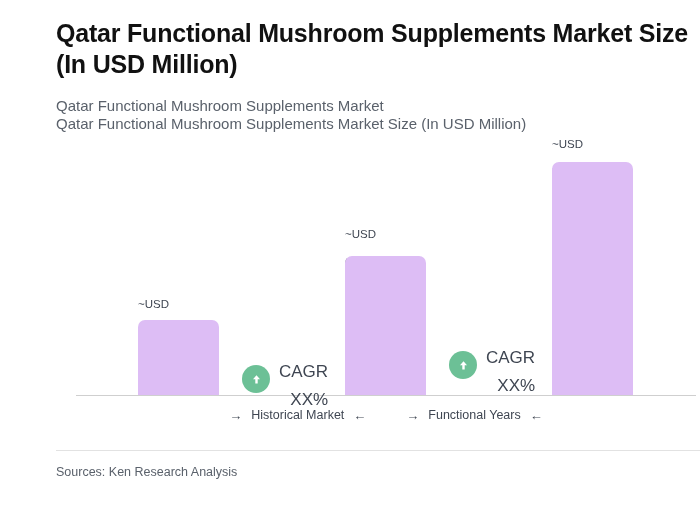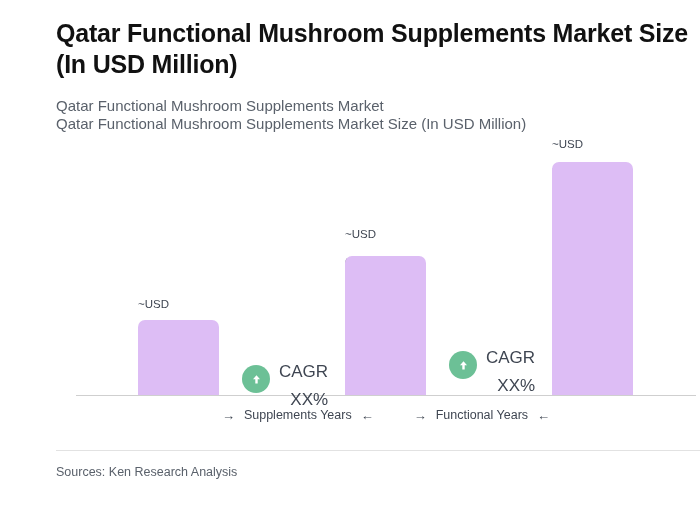--- a/index.html
+++ b/index.html
@@ -213,21 +213,21 @@
       </div>
       <div class="cagr-text">
         <span>CAGR</span><br>
         <span>XX%</span>
       </div>
     </div>
 
     <div class="periods">
       <div class="period">
         <span class="arrow">→</span>
-        <span>Supplements Years</span>
+        <span>Historical Market</span>
         <span class="arrow">←</span>
       </div>
       <div class="period">
         <span class="arrow">→</span>
         <span>Functional Years</span>
         <span class="arrow">←</span>
       </div>
     </div>
   </div>
 

